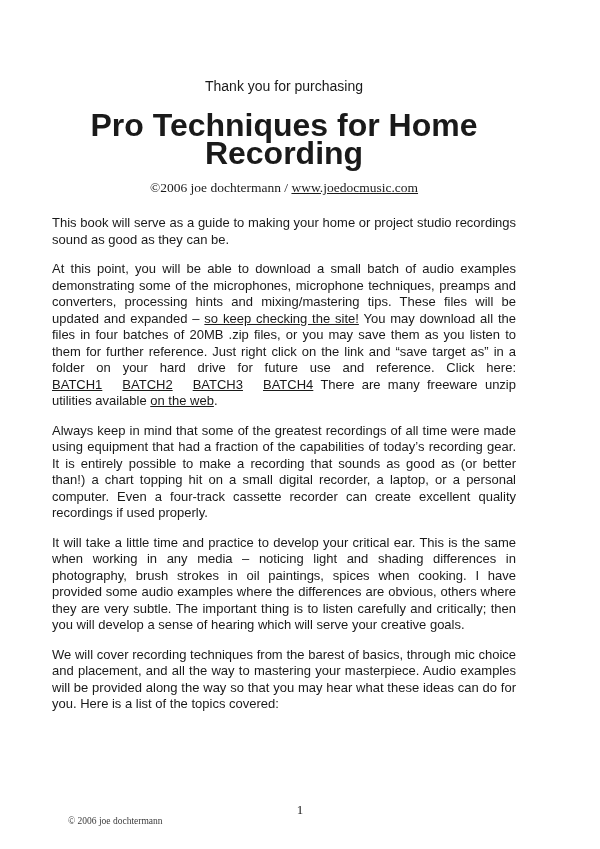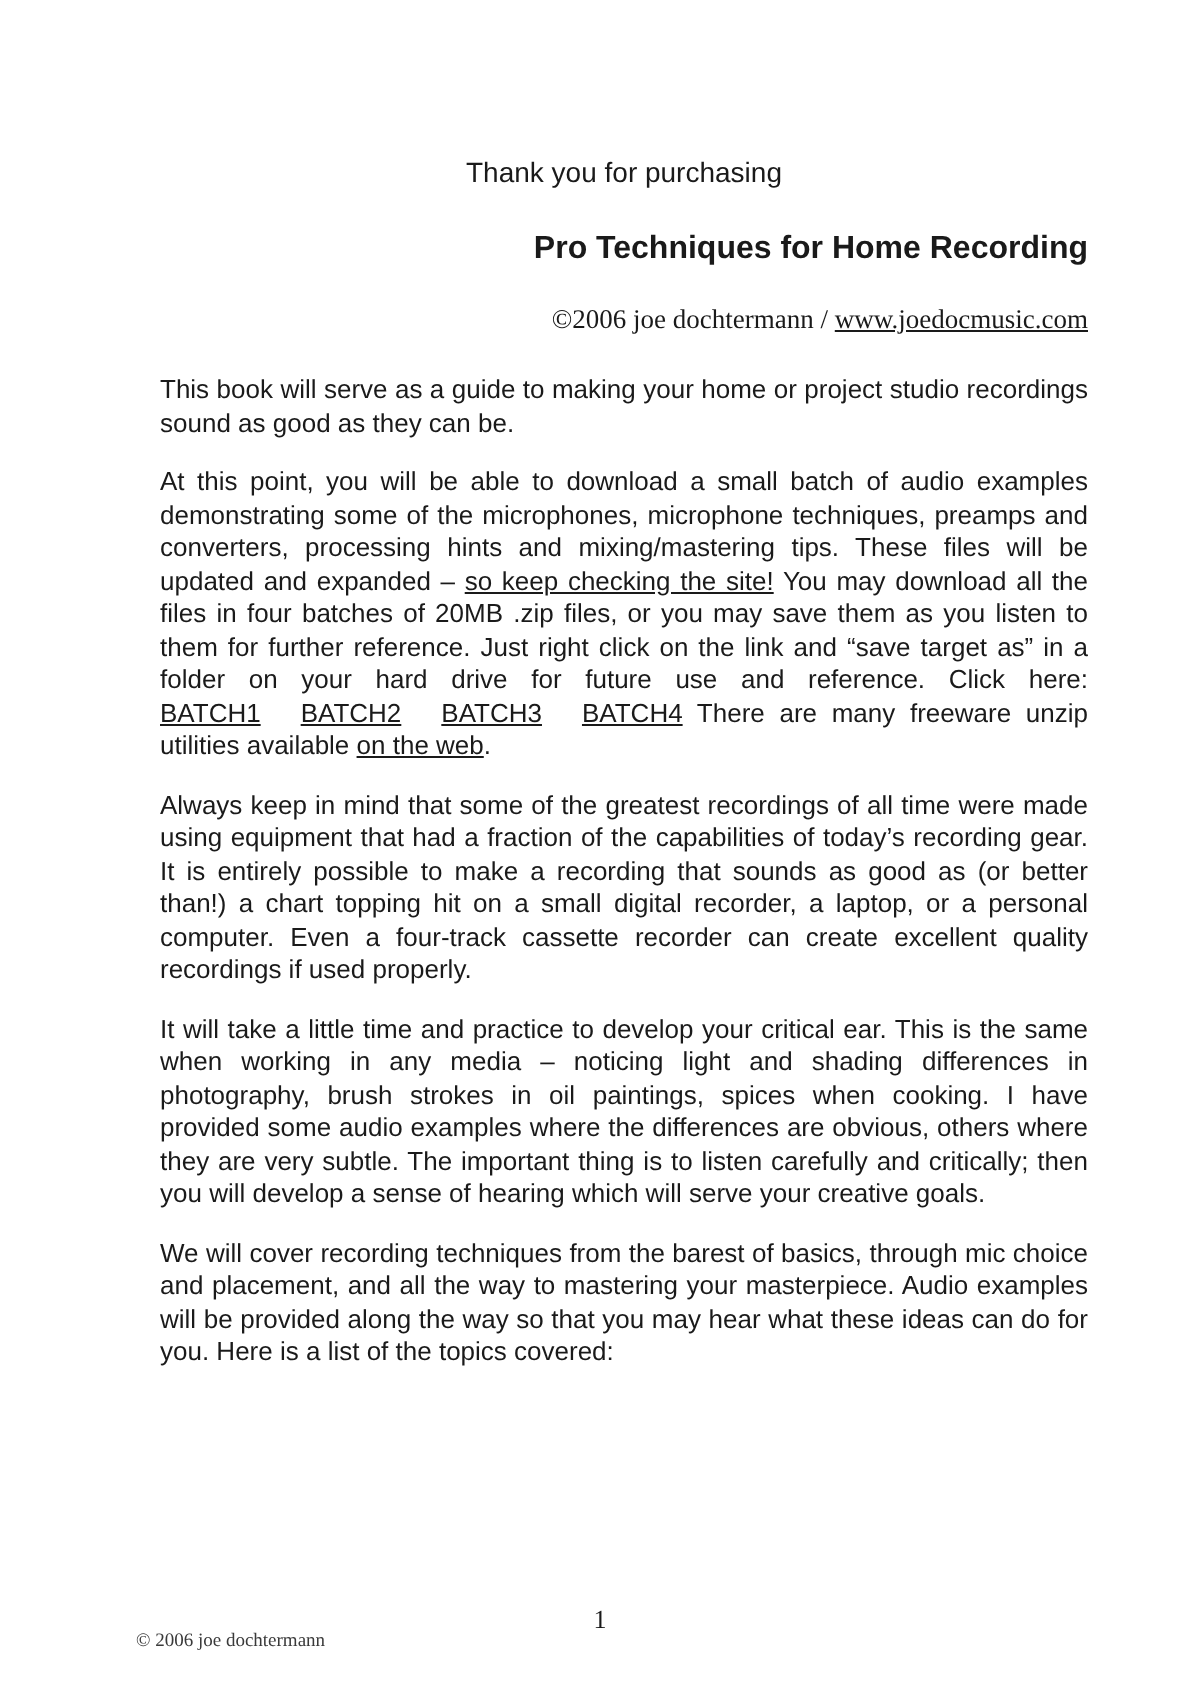--- a/index.html
+++ b/index.html
@@ -11,39 +11,39 @@
     position: relative;
     width: 600px;
     height: 849px;
     background: #ffffff;
     overflow: hidden;
     font-family: "Liberation Sans", sans-serif;
     color: #1a1a1a;
   }
   .content {
     position: absolute;
-    left: 80px;
+    left: 52px;
     top: 78px;
     width: 464px;
   }
   .pre-title {
     text-align: center;
     font-size: 14px;
     line-height: 17px;
     margin: 0;
   }
   .doc-title {
-    text-align: right;
-    font-size: 16px;
+    text-align: center;
+    font-size: 32px;
     line-height: 28px;
     font-weight: bold;
     margin: 16px 0 0 0;
   }
   .byline {
-    text-align: right;
+    text-align: center;
     font-family: "Liberation Serif", serif;
     font-size: 13.5px;
     line-height: 16px;
     margin: 13px 0 0 0;
   }
   .byline .link {
     text-decoration: underline;
     cursor: pointer;
   }
   p.body {

